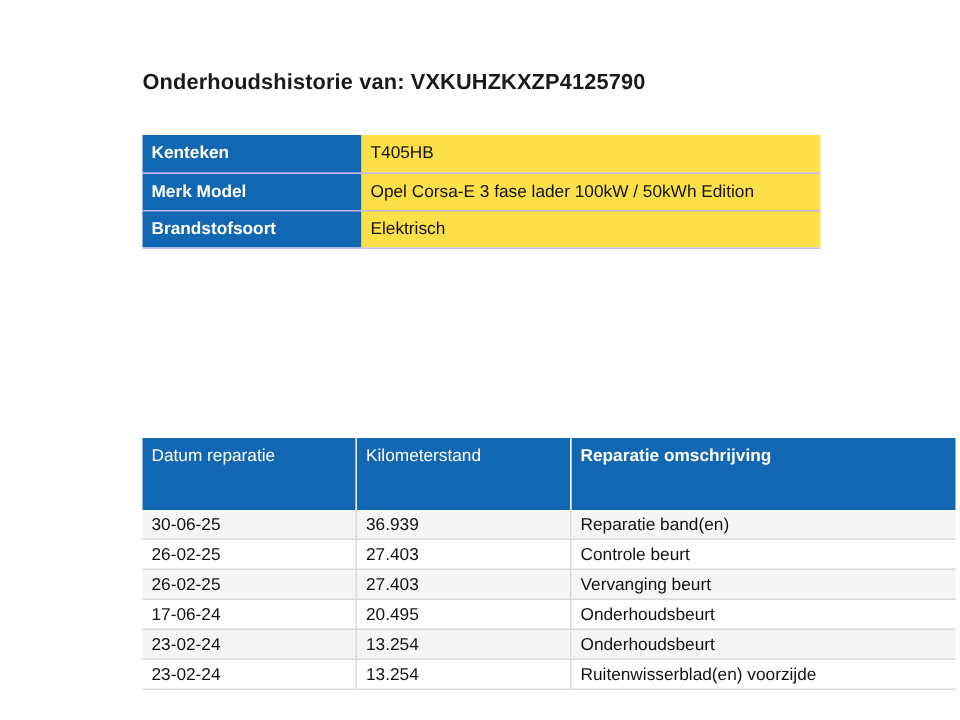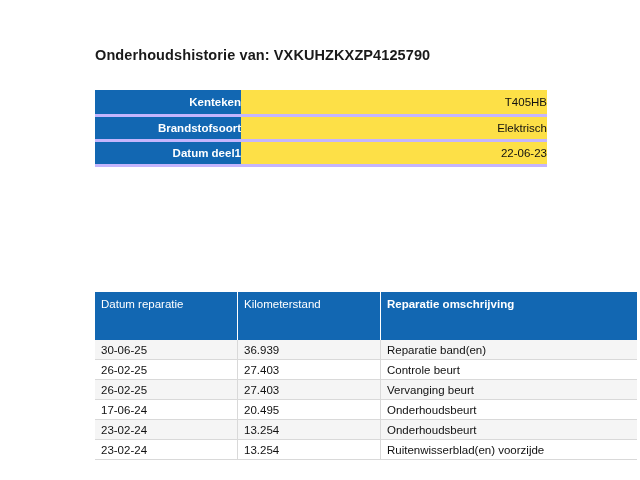--- a/index.html
+++ b/index.html
@@ -43,22 +43,21 @@
     width: 452px;
     table-layout: fixed;
   }
   .info-table tr {
     height: 25px;
   }
   .info-table td {
     font-size: 11.5px;
     padding: 0 0 0 6px;
     vertical-align: middle;
-    border-bottom: 3px solid #c4b5fd;
-    text-align: right;
+    border-bottom: 1px solid #c4b5fd;
   }
   .info-table td.label {
     width: 140px;
     background: #1267b2;
     color: #ffffff;
     font-weight: bold;
   }
   .info-table td.value {
     background: #fde047;
     color: #111111;
@@ -114,26 +113,26 @@
 
   <div class="doc-title">Onderhoudshistorie van: VXKUHZKXZP4125790</div>
 
   <table class="info-table">
     <tbody>
       <tr>
         <td class="label">Kenteken</td>
         <td class="value">T405HB</td>
       </tr>
       <tr>
+        <td class="label">Merk Model</td>
+        <td class="value">Opel Corsa-E 3 fase lader 100kW / 50kWh Edition</td>
+      </tr>
+      <tr>
         <td class="label">Brandstofsoort</td>
         <td class="value">Elektrisch</td>
-      </tr>
-      <tr>
-        <td class="label">Datum deel1</td>
-        <td class="value">22-06-23</td>
       </tr>
     </tbody>
   </table>
 
   <table class="hist-table">
     <thead>
       <tr>
         <th class="col-date">Datum reparatie</th>
         <th class="col-km">Kilometerstand</th>
         <th class="col-desc">Reparatie omschrijving</th>

